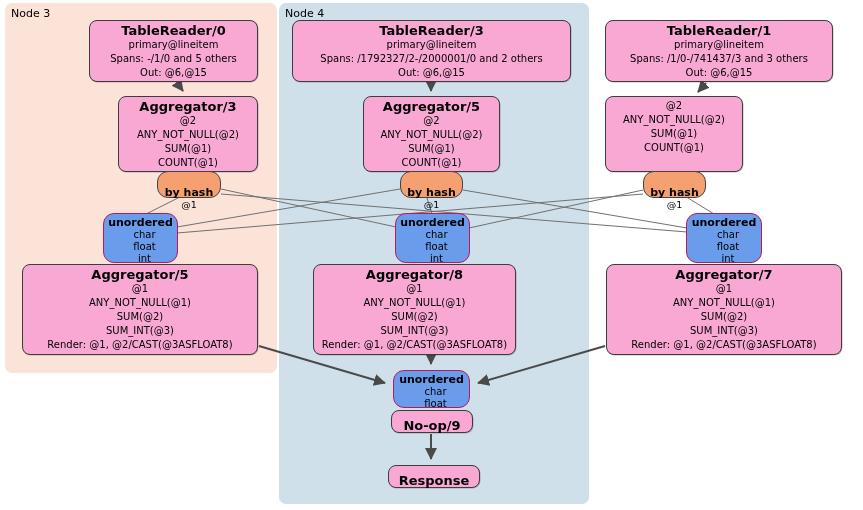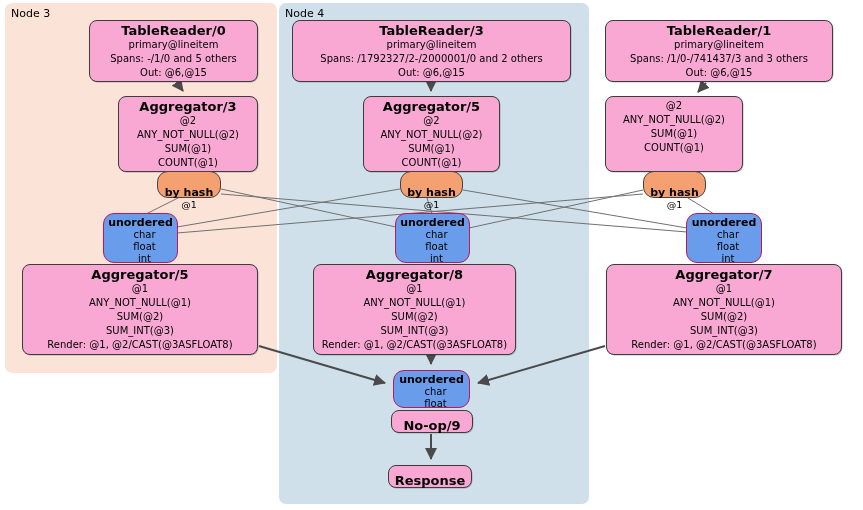--- a/index.html
+++ b/index.html
@@ -46,21 +46,21 @@
   .byhash5{left:400px;top:171px;width:63px;height:27px;}
   .byhash4{left:643px;top:171px;width:63px;height:27px;}
   .un3{left:103px;top:213px;width:75px;height:50px;}
   .un1{left:395px;top:213px;width:75px;height:50px;}
   .un2{left:686px;top:213px;width:76px;height:50px;}
   .agg6{left:22px;top:264px;width:236px;height:91px;}
   .agg8{left:313px;top:264px;width:203px;height:91px;}
   .agg7{left:606px;top:264px;width:236px;height:91px;}
   .unfinal{left:393px;top:370px;width:77px;height:38px;}
   .noop{left:391px;top:410px;width:82px;height:23px;}
-  .response{left:388px;top:465px;width:84px;height:23px;}
+  .response{left:388px;top:465px;width:92px;height:23px;}
 </style>
 </head>
 <body>
 
 <div id="canvas">
 
   <div class="group group-node3">
     <div class="group-label">Node 3</div>
   </div>
   <div class="group group-node1">

